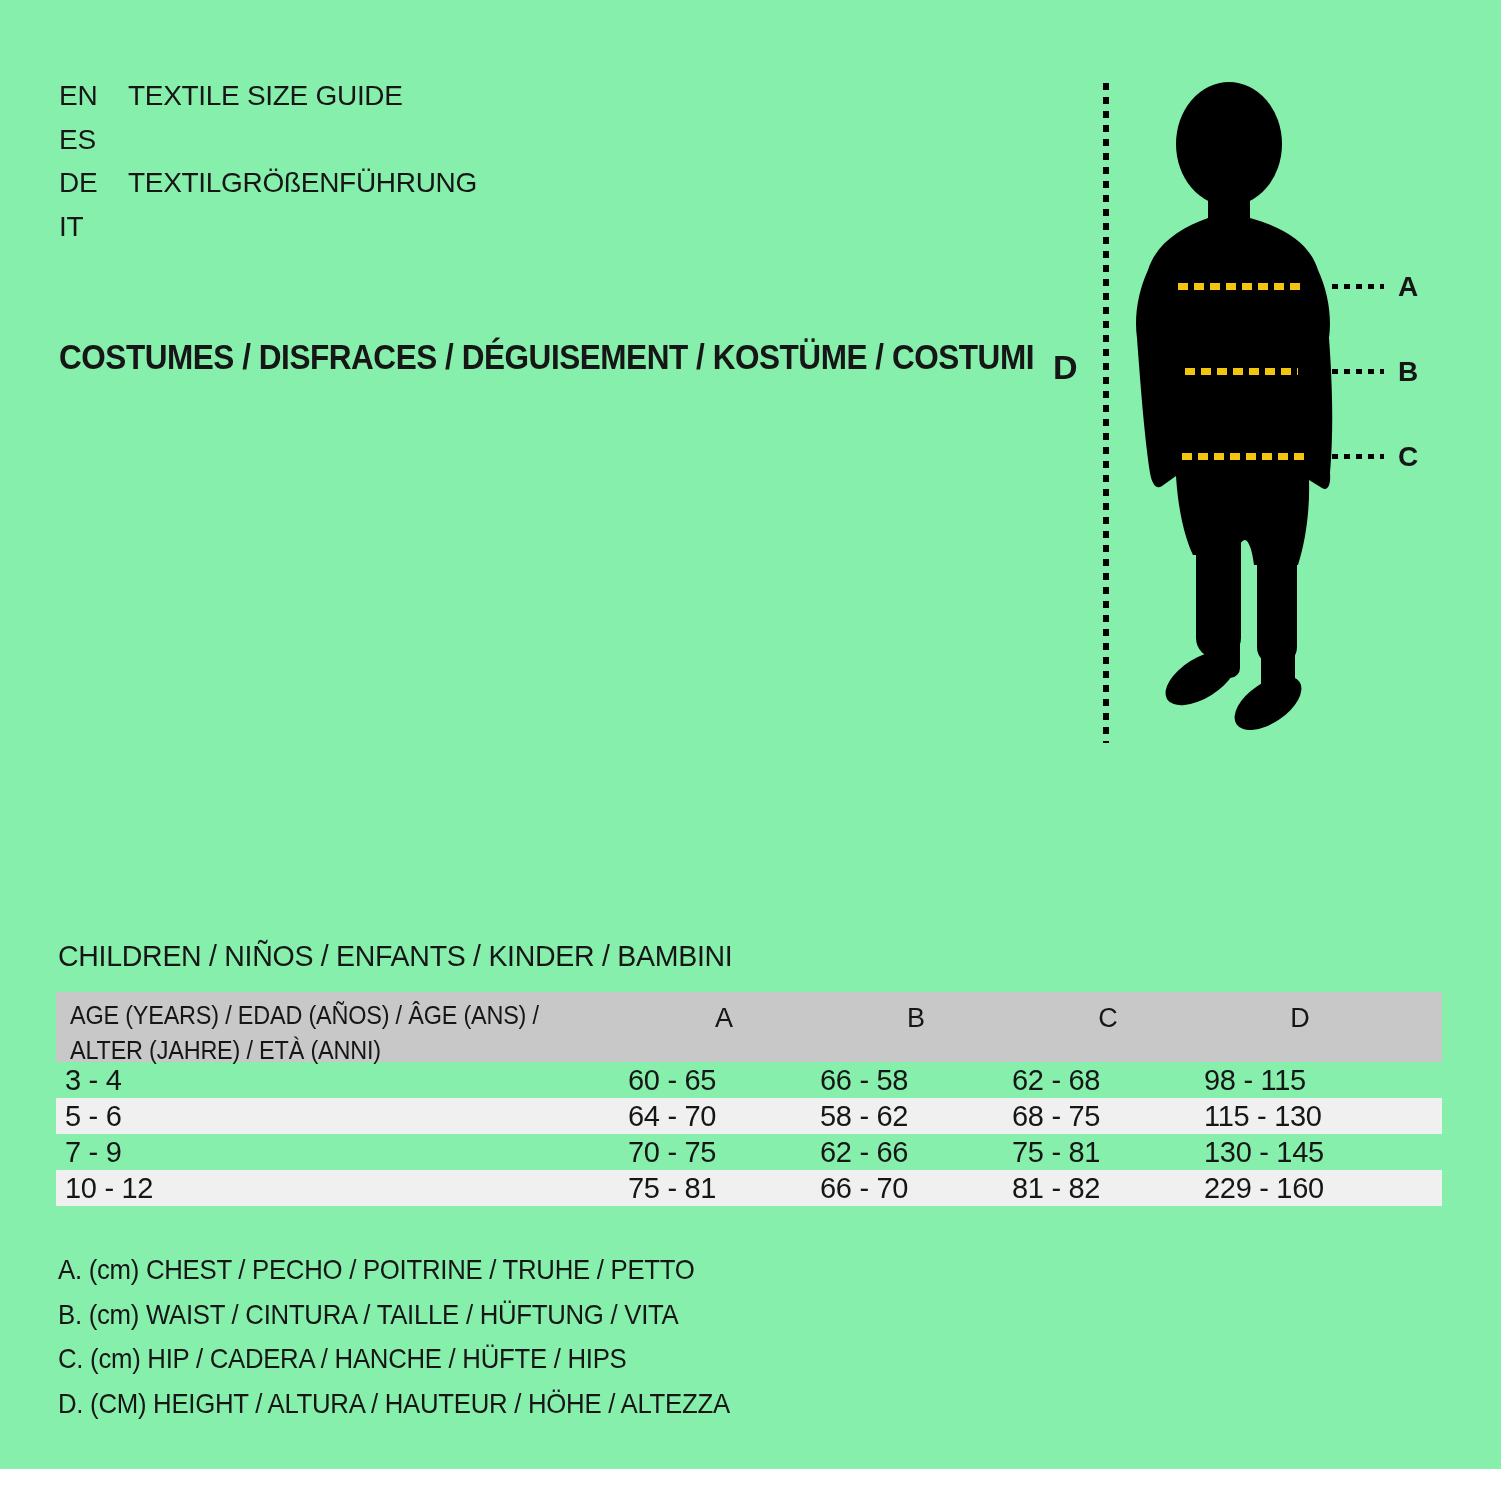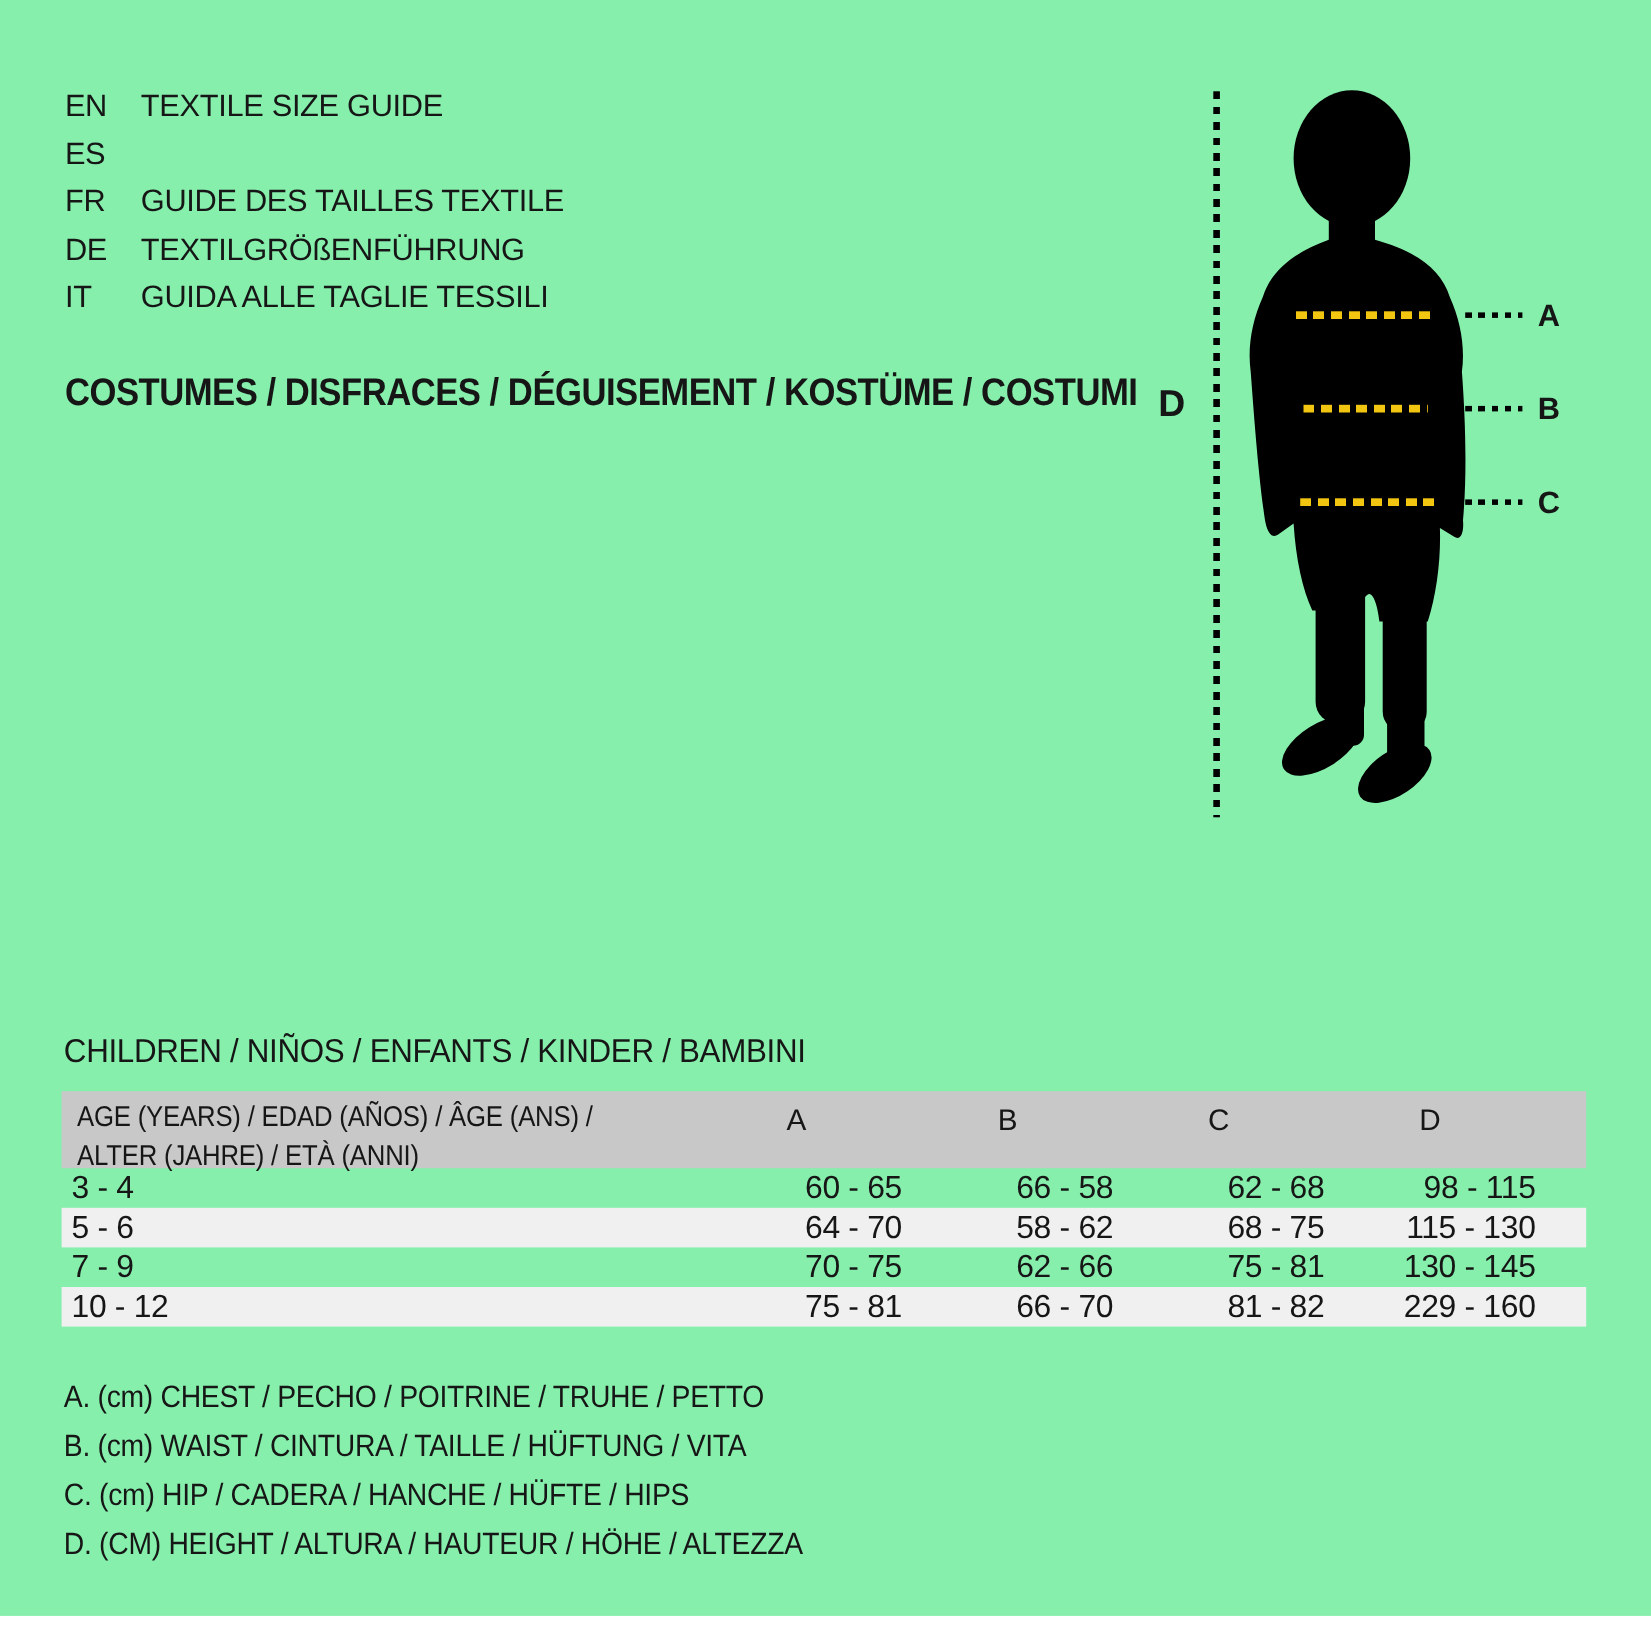--- a/index.html
+++ b/index.html
@@ -43,49 +43,44 @@
   
   .tbl{position:absolute;left:56px;top:992px;width:1386px;}
   .trow{display:grid;grid-template-columns:572px 192px 192px 192px 192px 1fr;}
   .thead{background:#c8c8c8;height:70px;}
   .thead .agecell{padding:6px 0 0 14px;font-size:26px;line-height:35px;}
   .thead .agecell .ln{display:block;white-space:nowrap;transform:scaleX(0.90);transform-origin:0 50%;letter-spacing:-0.2px;}
   .thead .col{font-size:27px;text-align:center;padding-top:11px;}
   .drow{height:36px;line-height:36px;font-size:29px;letter-spacing:-0.3px;}
   .drow.alt{background:#f0f0f0;}
   .drow .agecell{padding-left:9px;}
-  .drow .val{text-align:right;}
+  .drow .val{text-align:left;}
   
   .legend{position:absolute;left:58px;top:1248px;font-size:28px;line-height:44.5px;}
   .legend .lln{display:block;white-space:nowrap;transform:scaleX(0.92);transform-origin:0 50%;letter-spacing:-0.3px;}
 </style>
 </head>
 <body>
 
 <div class="stage">
 
   <div class="langs">
     <div class="lang-row">
       <span class="code">EN</span>
       <span class="lbl">TEXTILE SIZE GUIDE</span>
     </div>
     <div class="lang-row">
       <span class="code">ES</span>
     </div>
     <div class="lang-row">
-      <span class="code">FR</span>
-      <span class="lbl">GUIDE DES TAILLES TEXTILE</span>
-    </div>
-    <div class="lang-row">
       <span class="code">DE</span>
       <span class="lbl">TEXTILGRÖßENFÜHRUNG</span>
     </div>
     <div class="lang-row">
       <span class="code">IT</span>
-      <span class="lbl">GUIDA ALLE TAGLIE TESSILI</span>
     </div>
   </div>
 
   <h1 class="costumes">COSTUMES / DISFRACES / DÉGUISEMENT / KOSTÜME / COSTUMI</h1>
 
   <div class="vdots"></div>
   <div class="dlabel">D</div>
 
   <svg class="sil" width="210" height="668" viewBox="0 0 210 668" aria-hidden="true">
     <g fill="#000000">

